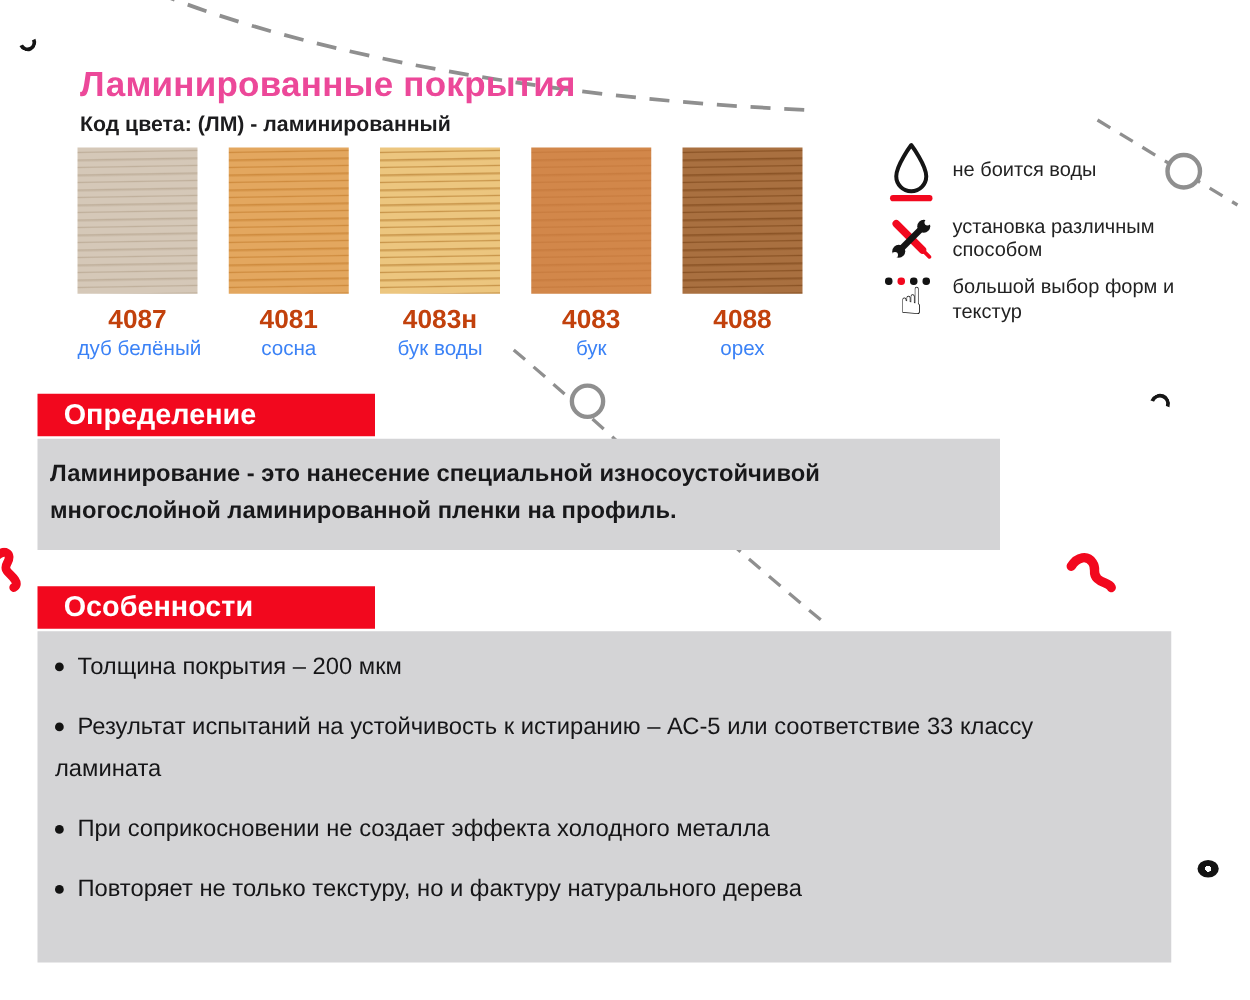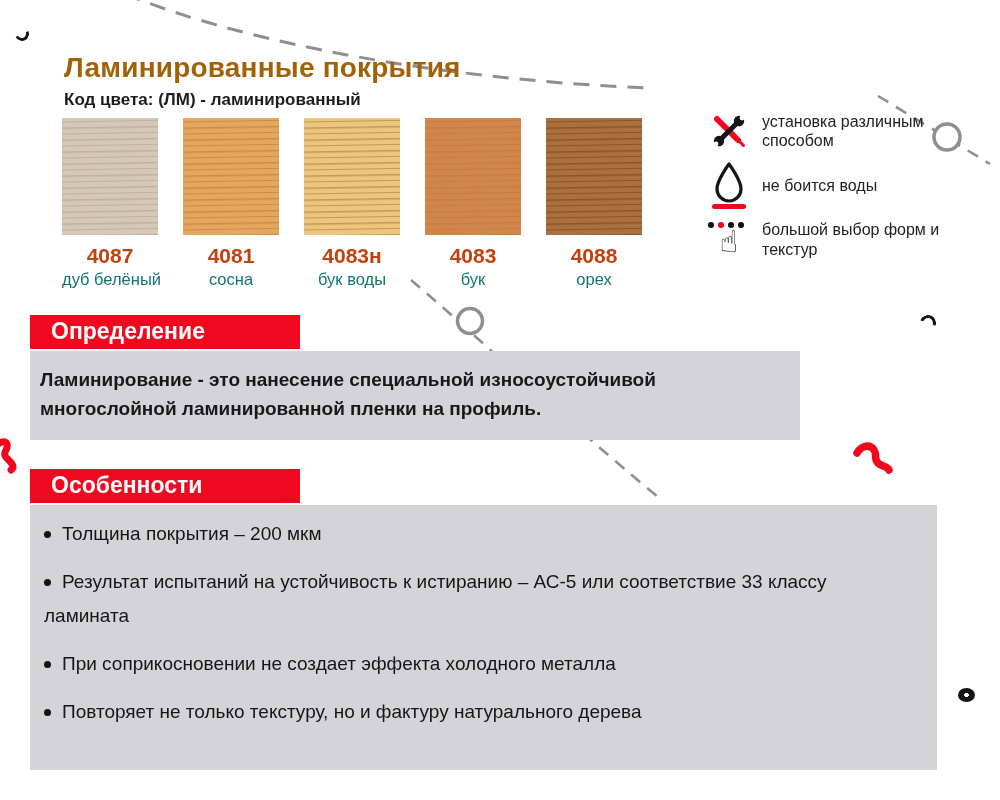--- a/index.html
+++ b/index.html
@@ -10,29 +10,29 @@
   
   .decor{position:absolute;left:0;top:0;z-index:0;}
   .squiggle{position:absolute;z-index:3;}
   .crescent{position:absolute;border:3.5px solid #151515;border-radius:50%;z-index:3;}
   .crescent.c1{left:15px;top:27px;width:8px;height:8px;border-left-color:transparent;border-top-color:transparent;transform:rotate(20deg);}
   .crescent.c2{left:920px;top:315px;width:10px;height:10px;border-left-color:transparent;border-bottom-color:transparent;transform:rotate(-25deg);}
   .donut{position:absolute;left:958px;top:688px;width:17px;height:14px;border-radius:50%;
     background:radial-gradient(circle at 50% 50%, #ffffff 0 2.4px, #131313 2.5px);z-index:3;}
   
   .header{position:absolute;left:64px;top:52px;z-index:2;}
-  .title{font-size:28px;font-weight:800;letter-spacing:.2px;margin:0;color:#a16207;}
+  .title{font-size:28px;font-weight:800;letter-spacing:.2px;margin:0;color:#ec4899;}
   .subtitle{font-size:17px;margin:6px 0 0 0;font-weight:600;}
   .subtitle b{font-weight:800;}
   
   .swatches{position:absolute;left:62px;top:118px;width:580px;display:flex;justify-content:space-between;z-index:2;}
   .swatch-col{width:96px;text-align:center;}
   .swatch{width:96px;height:117px;}
   .swatch-code{font-size:21px;font-weight:800;margin-top:9px;color:#c2410c;}
-  .swatch-name{font-size:16.5px;font-weight:500;margin-top:2px;white-space:nowrap;color:#0f766e;}
+  .swatch-name{font-size:16.5px;font-weight:500;margin-top:2px;white-space:nowrap;color:#3b82f6;}
   
   .benefits{position:absolute;left:708px;top:112px;z-index:2;}
   .benefit{display:flex;align-items:center;margin-bottom:10px;}
   .benefit .icon-box{width:42px;display:flex;flex-direction:column;align-items:center;flex:0 0 42px;}
   .benefit-label{font-size:16px;font-weight:500;line-height:1.2;margin-left:12px;width:215px;color:#222;}
   .hand-glyph{font-size:30px;line-height:1;color:#111;margin-top:-2px;}
   .dots{display:flex;gap:4.5px;margin-bottom:1px;align-self:flex-start;}
   .dots i{width:5.5px;height:5.5px;border-radius:50%;background:#131313;display:block;}
   .dots i.red{background:var(--accent,#f2081e);}
   
@@ -101,41 +101,41 @@
       <div class="swatch" style="background: repeating-linear-gradient(179deg, rgb(169, 112, 64) 0px, rgb(169, 112, 64) 3px, rgb(139, 84, 38) 4px, rgb(169, 112, 64) 5px, rgb(169, 112, 64) 9px, rgb(139, 84, 38) 10px, rgb(169, 112, 64) 12px);"></div>
       <div class="swatch-code">4088</div>
       <div class="swatch-name">орех</div>
     </div>
   </div>
 
   <div class="benefits">
 
     <div class="benefit">
       <span class="icon-box">
+        <svg width="38" height="50" viewBox="0 0 38 50">
+          <path d="M19,4 C19,4 7,20 7,29 a12,12 0 0 0 24,0 C31,20 19,4 19,4 Z" fill="none" stroke="#151515" stroke-width="3.2" stroke-linejoin="round"></path>
+          <rect x="2" y="44" width="34" height="5" rx="2.5" fill="var(--accent,#f2081e)"></rect>
+        </svg>
+      </span>
+      <span class="benefit-label">не боится воды</span>
+    </div>
+
+    <div class="benefit">
+      <span class="icon-box">
         <svg width="38" height="38" viewBox="0 0 38 38">
           <line x1="7" y1="7" x2="28" y2="28" stroke="var(--accent,#f2081e)" stroke-width="6" stroke-linecap="round"></line>
           <line x1="28.5" y1="28.5" x2="33.5" y2="33.5" stroke="var(--accent,#f2081e)" stroke-width="3" stroke-linecap="round"></line>
           <circle cx="29" cy="9" r="5.2" fill="#151515"></circle>
           <circle cx="9" cy="29" r="5.2" fill="#151515"></circle>
           <line x1="9" y1="29" x2="29" y2="9" stroke="#151515" stroke-width="5"></line>
           <circle cx="32" cy="6" r="2.4" fill="#ffffff"></circle>
           <circle cx="6" cy="32" r="2.4" fill="#ffffff"></circle>
         </svg>
       </span>
       <span class="benefit-label">установка различным способом</span>
-    </div>
-
-    <div class="benefit">
-      <span class="icon-box">
-        <svg width="38" height="50" viewBox="0 0 38 50">
-          <path d="M19,4 C19,4 7,20 7,29 a12,12 0 0 0 24,0 C31,20 19,4 19,4 Z" fill="none" stroke="#151515" stroke-width="3.2" stroke-linejoin="round"></path>
-          <rect x="2" y="44" width="34" height="5" rx="2.5" fill="var(--accent,#f2081e)"></rect>
-        </svg>
-      </span>
-      <span class="benefit-label">не боится воды</span>
     </div>
 
     <div class="benefit">
       <span class="icon-box">
         <span class="dots">
             <i></i>
             <i class="red"></i>
             <i></i>
             <i></i>
           </span>

